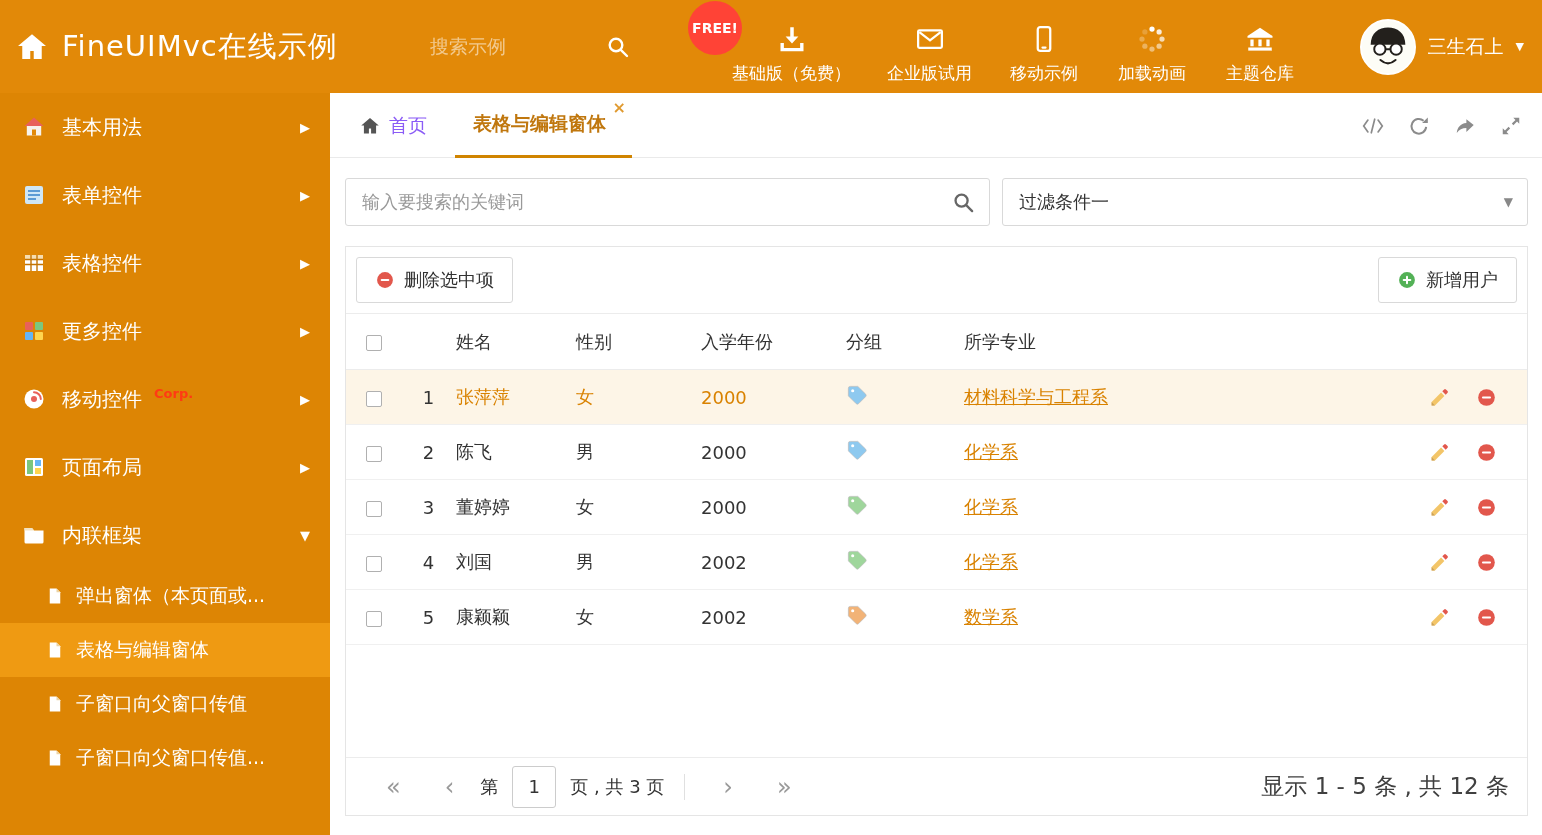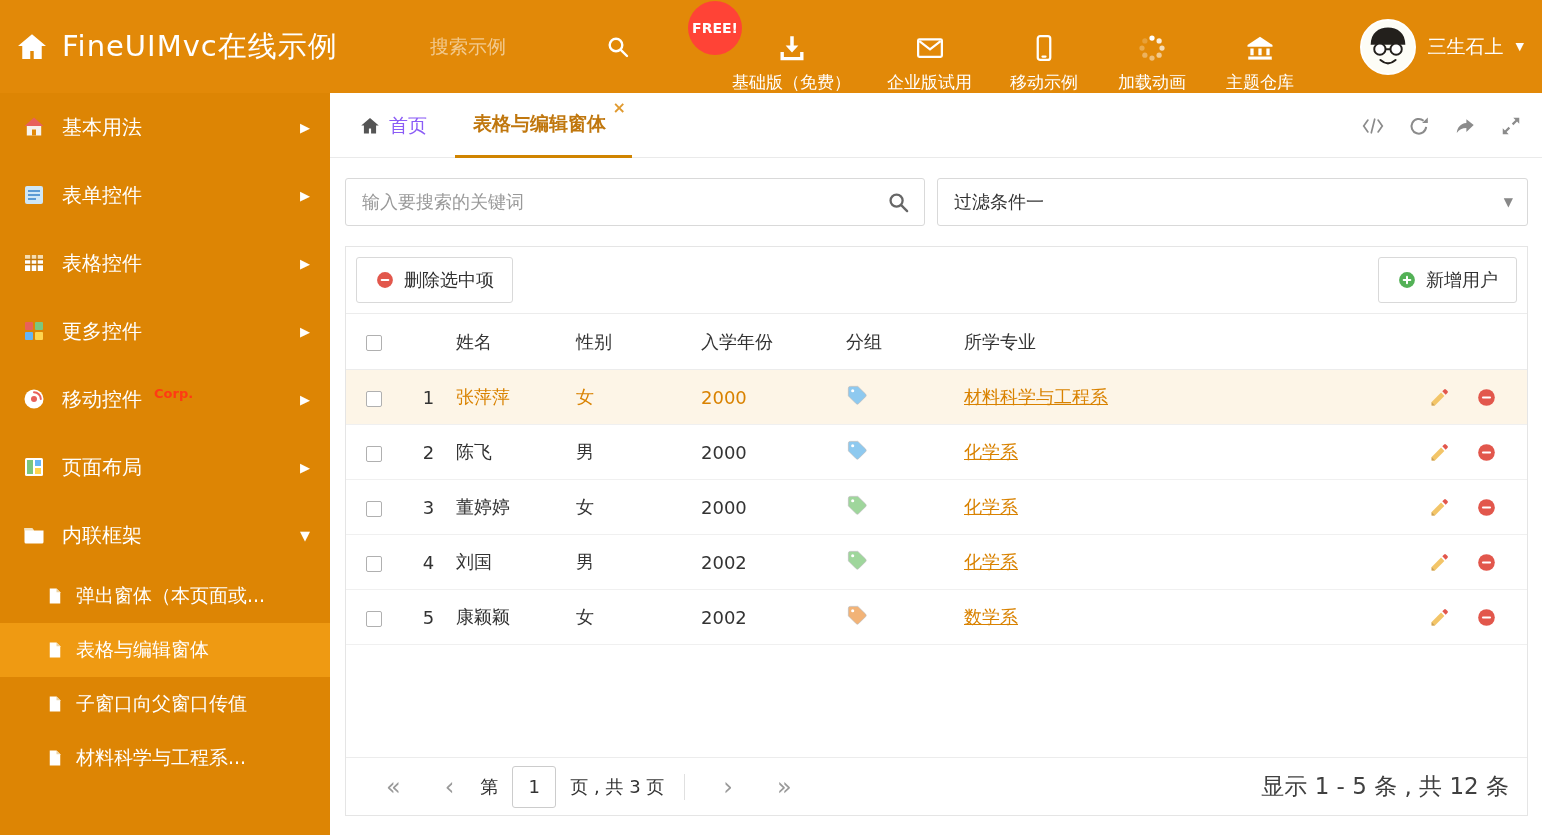--- a/index.html
+++ b/index.html
@@ -12,21 +12,21 @@
   .header{position:absolute;left:0;top:0;width:1542px;height:93px;background:#e28908;color:#fff;z-index:5}
   .brand{position:absolute;left:16px;top:0;height:93px;display:flex;align-items:center;gap:14px;cursor:pointer}
   .brand .icon{width:32px;height:32px}
   .brand h1{font-size:29px;font-weight:normal;letter-spacing:1px}
   .hdr-search{position:absolute;left:430px;top:0;height:93px;display:flex;align-items:center;gap:36px}
   .hdr-search input{background:transparent;border:none;outline:none;color:#000000;font-size:19px;width:140px}
   .hdr-search input::placeholder{color:rgba(255,255,255,.55)}
   .hdr-search .icon{width:24px;height:24px;color:#fff;cursor:pointer}
   .free-badge{position:absolute;left:688px;top:1px;width:54px;height:54px;border-radius:50%;background:#ff4336;
     display:flex;align-items:center;justify-content:center;font-weight:bold;font-size:14px;z-index:6}
-  .hdr-nav{position:absolute;left:724px;top:17px;height:93px;display:flex;align-items:center;gap:20px}
+  .hdr-nav{position:absolute;left:724px;top:8px;height:93px;display:flex;align-items:center;gap:20px}
   .hdr-item{display:flex;flex-direction:column;align-items:center;gap:8px;padding:0 8px;min-width:88px;cursor:pointer}
   .hdr-item .icon{width:30px;height:30px;color:#fff}
   .hdr-item .lbl{font-size:17px;white-space:nowrap}
   .hdr-user{position:absolute;right:18px;top:0;height:93px;display:flex;align-items:center;gap:12px;cursor:pointer}
   .avatar{width:56px;height:56px;border-radius:50%;border:2px solid #fff;overflow:hidden;background:#fdfdf6}
   .hdr-user .uname{font-size:19px}
   .hdr-user .caret{font-size:11px}
 
   
   .sidebar{position:absolute;left:0;top:93px;width:330px;height:742px;background:#dd8504;color:#fff;overflow:hidden}
@@ -43,21 +43,21 @@
   .tabbar{height:65px;border-bottom:1px solid #eaeaea;position:relative}
   .tab-home{position:absolute;left:30px;top:0;height:65px;display:flex;align-items:center;gap:9px;font-size:19px;color:#8b5cf6;cursor:pointer}
   .tab-home .icon{width:20px;height:20px;color:#555}
   .tab-active{position:absolute;left:125px;top:0;height:65px;display:flex;align-items:center;
     padding:0 26px 0 18px;font-size:19px;font-weight:bold;color:#c0770e;border-bottom:3px solid #d08400;cursor:pointer}
   .tab-close{position:absolute;right:6px;top:7px;color:#e09a30;font-size:16px;font-weight:bold;line-height:1;cursor:pointer}
   .tab-actions{position:absolute;right:20px;top:0;height:65px;display:flex;align-items:center;gap:24px;color:#8b8b8b}
   .tab-actions .icon{width:22px;height:22px;cursor:pointer}
 
   .filter-row{display:flex;gap:12px;padding:20px 14px 0 15px}
-  .search-box{position:relative;width:580px;height:48px;border:1px solid #d9d9d9;border-radius:3px;background:#fff}
+  .search-box{position:relative;width:645px;height:48px;border:1px solid #d9d9d9;border-radius:3px;background:#fff}
   .search-box input{width:100%;height:100%;border:none;outline:none;padding:0 46px 0 16px;font-size:18px;color:#333;background:transparent}
   .search-box input::placeholder{color:#999}
   .search-box .icon{position:absolute;right:14px;top:12px;width:23px;height:23px;color:#666;cursor:pointer}
   .dropdown{position:relative;flex:1;height:48px;border:1px solid #d9d9d9;border-radius:3px;display:flex;align-items:center;
     padding:0 16px;font-size:18px;color:#333;cursor:pointer;background:#fff}
   .dropdown .caret{position:absolute;right:14px;color:#888;font-size:12px}
 
   .panel{margin:20px 14px 0 15px;border:1px solid #e5e5e5;height:570px;position:relative;background:#fff}
   .toolbar{display:flex;justify-content:space-between;align-items:center;padding:10px}
   .btn{height:46px;border:1px solid #d9d9d9;border-radius:3px;background:#fff;display:flex;align-items:center;gap:9px;
@@ -292,21 +292,21 @@
       </span>
       <span>子窗口向父窗口传值</span>
     </div>
     <div class="sb-sub">
       <span class="icon">
         <svg viewBox="0 0 24 24">
           <path d="M5 2h9l5 5v15H5z" fill="#fff"></path>
           <path d="m14 2 5 5h-5z" fill="#ecd3a2"></path>
         </svg>
       </span>
-      <span>材料科学与工程系...</span>
+      <span>子窗口向父窗口传值...</span>
     </div>
   </aside>
 
 <div class="main">
   <div class="tabbar">
     <div class="tab-home">
       <span class="icon">
           <svg viewBox="0 0 24 24" fill="currentColor">
             <path d="M12 2.5 1.5 11.3h3.2V21h6v-6h2.6v6h6v-9.7h3.2z"></path>
           </svg>

